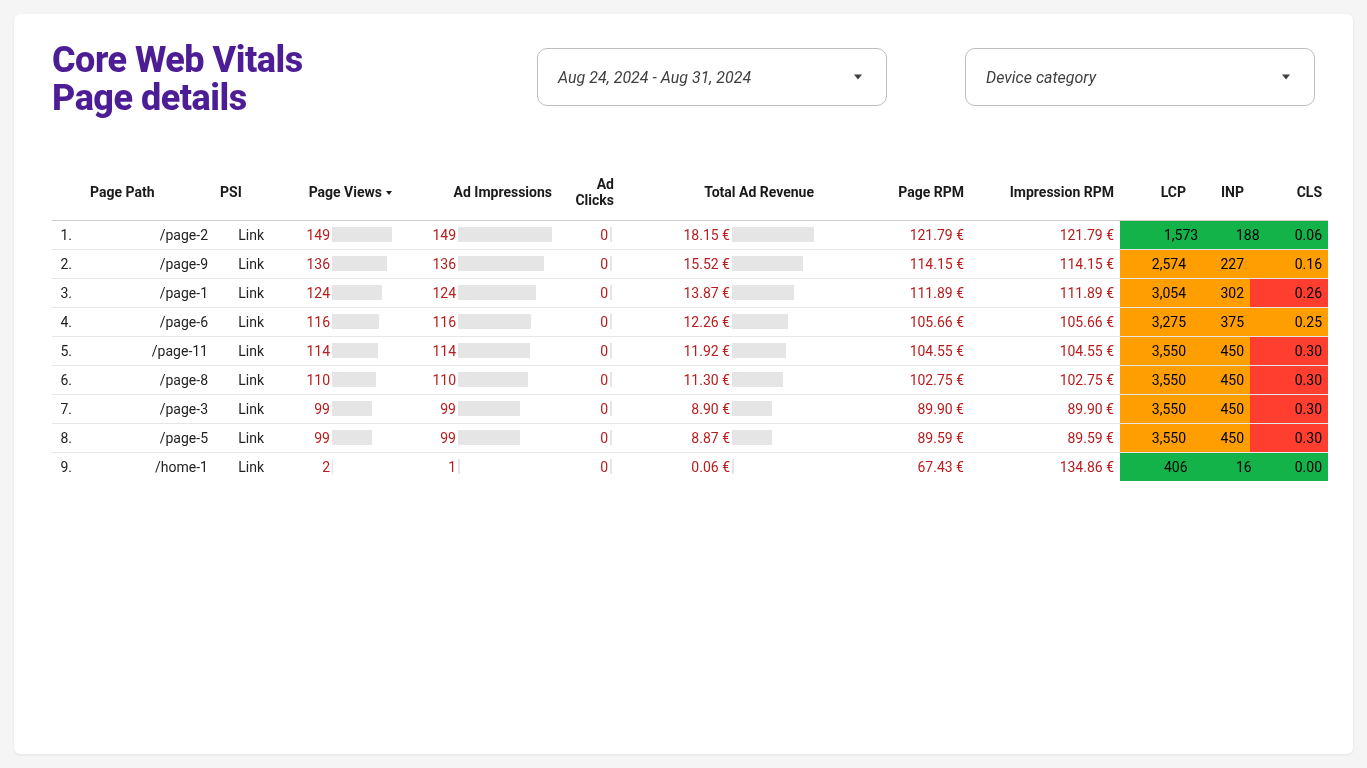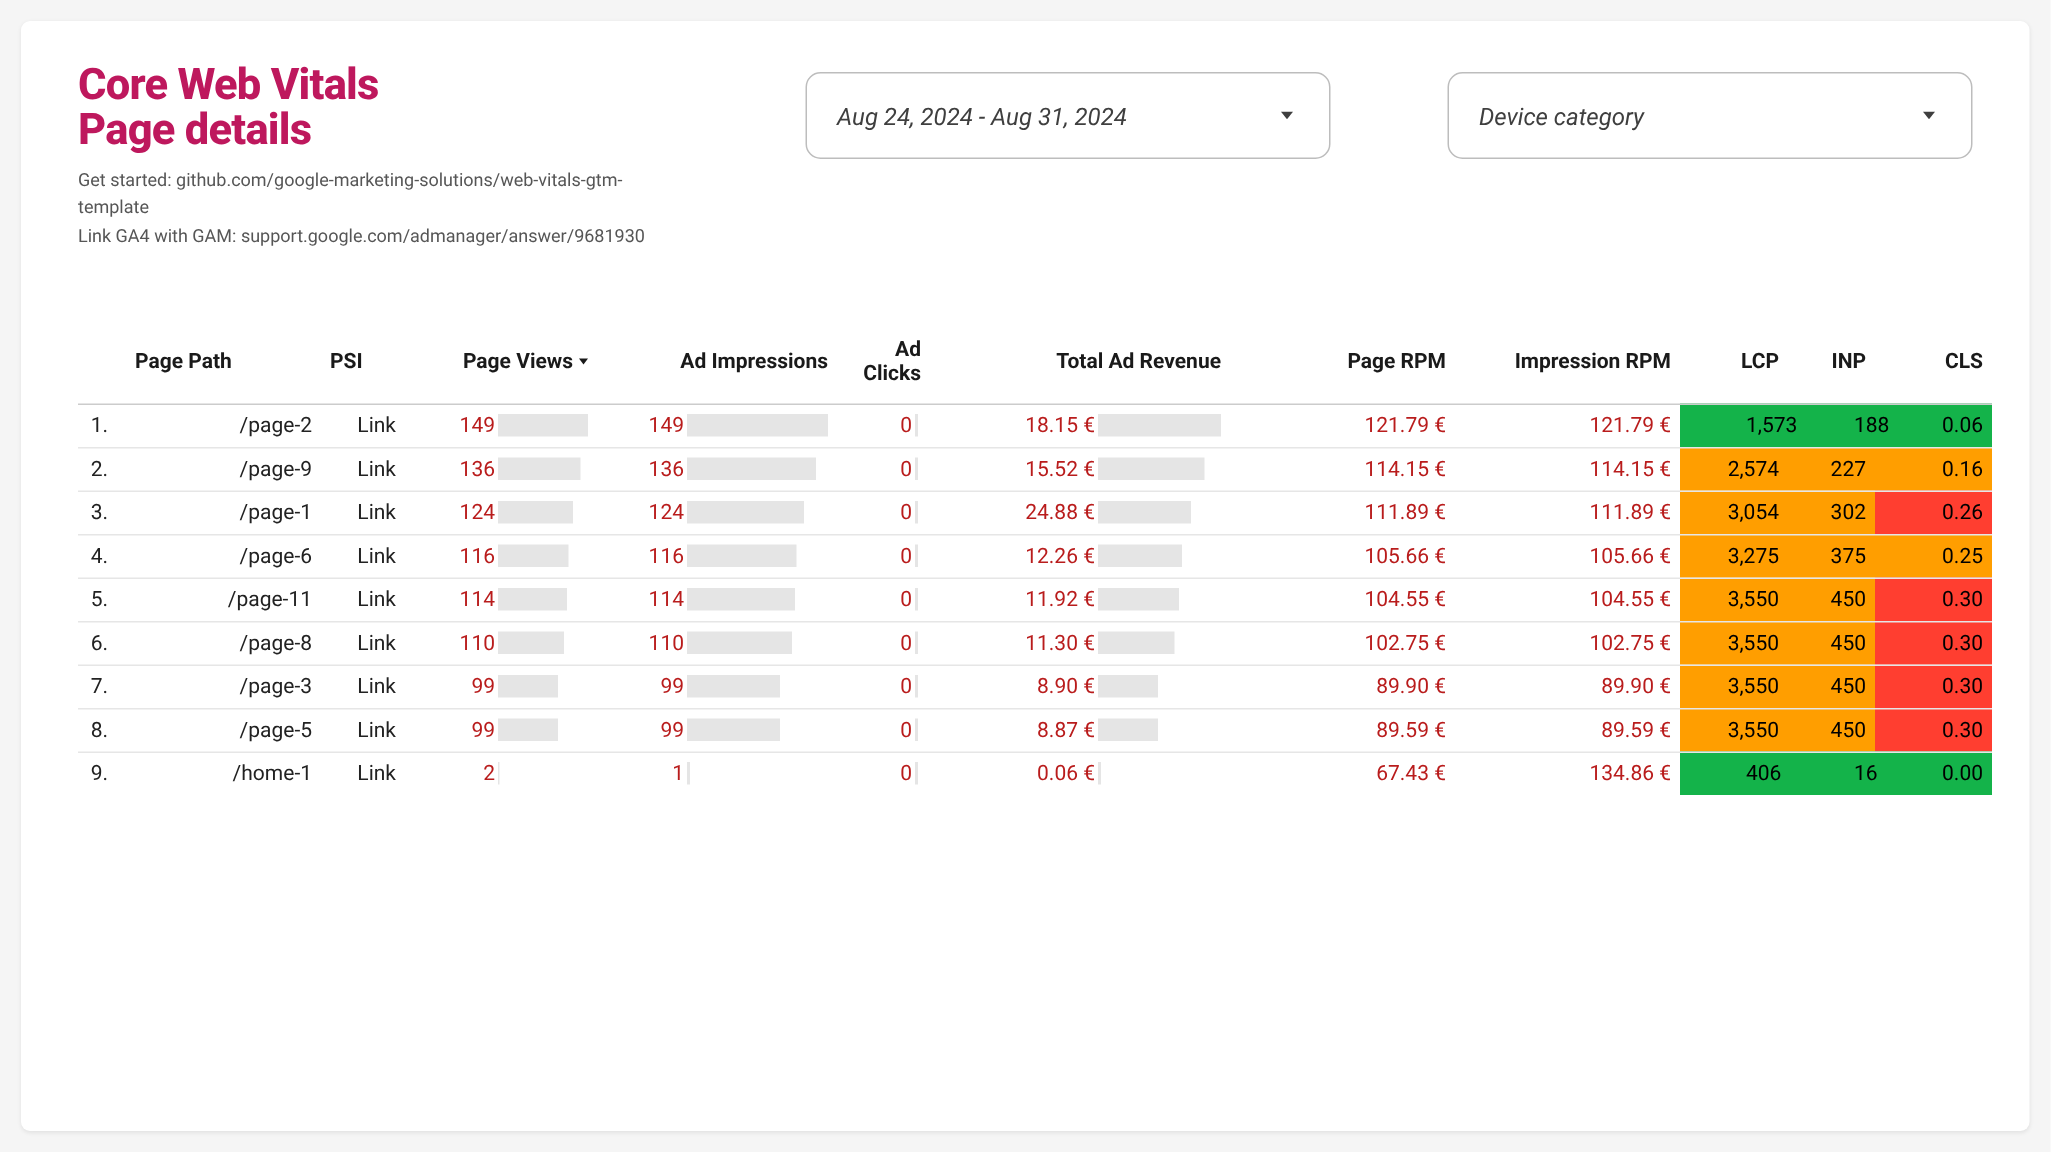--- a/index.html
+++ b/index.html
@@ -2,21 +2,21 @@
 <html><head>
 <meta charset="utf-8">
 <style>
   * { box-sizing: border-box; margin: 0; padding: 0; }
   html, body { width: 1367px; height: 768px; font-family: -apple-system, BlinkMacSystemFont, "Segoe UI", Roboto, Arial, sans-serif; background: #f5f5f5; }
   .canvas { width: 1367px; height: 768px; background: #f5f5f5; padding: 14px; }
   .card { background: #fff; width: 100%; height: 100%; border-radius: 6px; box-shadow: 0 1px 3px rgba(0,0,0,.08); padding: 28px 38px 30px 38px; position: relative; overflow: hidden; display: flex; flex-direction: column; }
 
   .header-row { display: flex; align-items: flex-start; gap: 28px; }
   .title-block { flex: 0 0 390px; }
-  .title { font-size: 29px; font-weight: 800; color: #be185d; line-height: 1.05; letter-spacing: -0.5px; }
+  .title { font-size: 36px; font-weight: 800; color: #4c1d95; line-height: 1.05; letter-spacing: -0.5px; }
   .sub-links { margin-top: 8px; font-size: 12px; color: #565656; line-height: 1.55; }
 
   .selects { display: flex; gap: 78px; margin-left: auto; align-items: flex-start; padding-top: 6px; font-style: italic; }
   .select { position: relative; width: 350px; height: 58px; border: 1.4px solid #bdbdbd; border-radius: 10px; display: flex; align-items: center; padding: 0 20px; font-size: 16px; color: #3f3f3f; cursor: pointer; background: #fff; }
   .select .chev { position: absolute; right: 24px; top: 50%; transform: translateY(-50%); width: 0; height: 0; border-left: 4px solid transparent; border-right: 4px solid transparent; border-top: 5px solid #3f3f3f; }
 
   .table-wrap { margin-top: 52px; }
   table { width: 100%; border-collapse: collapse; table-layout: fixed; font-size: 14px; }
   thead th { text-align: right; font-weight: 700; color: #1a1a1a; padding: 6px 6px 12px 6px; border-bottom: 1px solid #ccc; }
   thead th.left { text-align: left; }
@@ -59,24 +59,20 @@
 <body>
 
 <div class="canvas">
   <div class="card">
 
     <div class="header-row">
       <div class="title-block">
         <div class="title">
           <span>Core Web Vitals</span><br>
           <span>Page details</span>
-        </div>
-        <div class="sub-links">
-          <div>Get started: github.com/google-marketing-solutions/web-vitals-gtm-template</div>
-          <div>Link GA4 with GAM: support.google.com/admanager/answer/9681930</div>
         </div>
       </div>
 
       <div class="selects">
         <div class="select">
           <span>Aug 24, 2024 - Aug 31, 2024</span>
           <span class="chev"></span>
         </div>
         <div class="select">
           <span>Device category</span>
@@ -225,21 +221,21 @@
               <td class="num">
                 <div class="barcell">
                   <span class="val">0</span>
                   <div class="bartrack" style="flex:0 0 4px">
                     <div class="bar tiny"></div>
                   </div>
                 </div>
               </td>
               <td class="num">
                 <div class="barcell">
-                  <span class="val">24.88 €</span>
+                  <span class="val">13.87 €</span>
                   <div class="bartrack med">
                     <div class="bar " style="width:76%"></div>
                   </div>
                 </div>
               </td>
               <td class="num">111.89 €</td>
               <td class="num">111.89 €</td>
               <td class="metric m-orange">3,054</td>
               <td class="metric m-orange">302</td>
               <td class="metric m-red">0.26</td>

